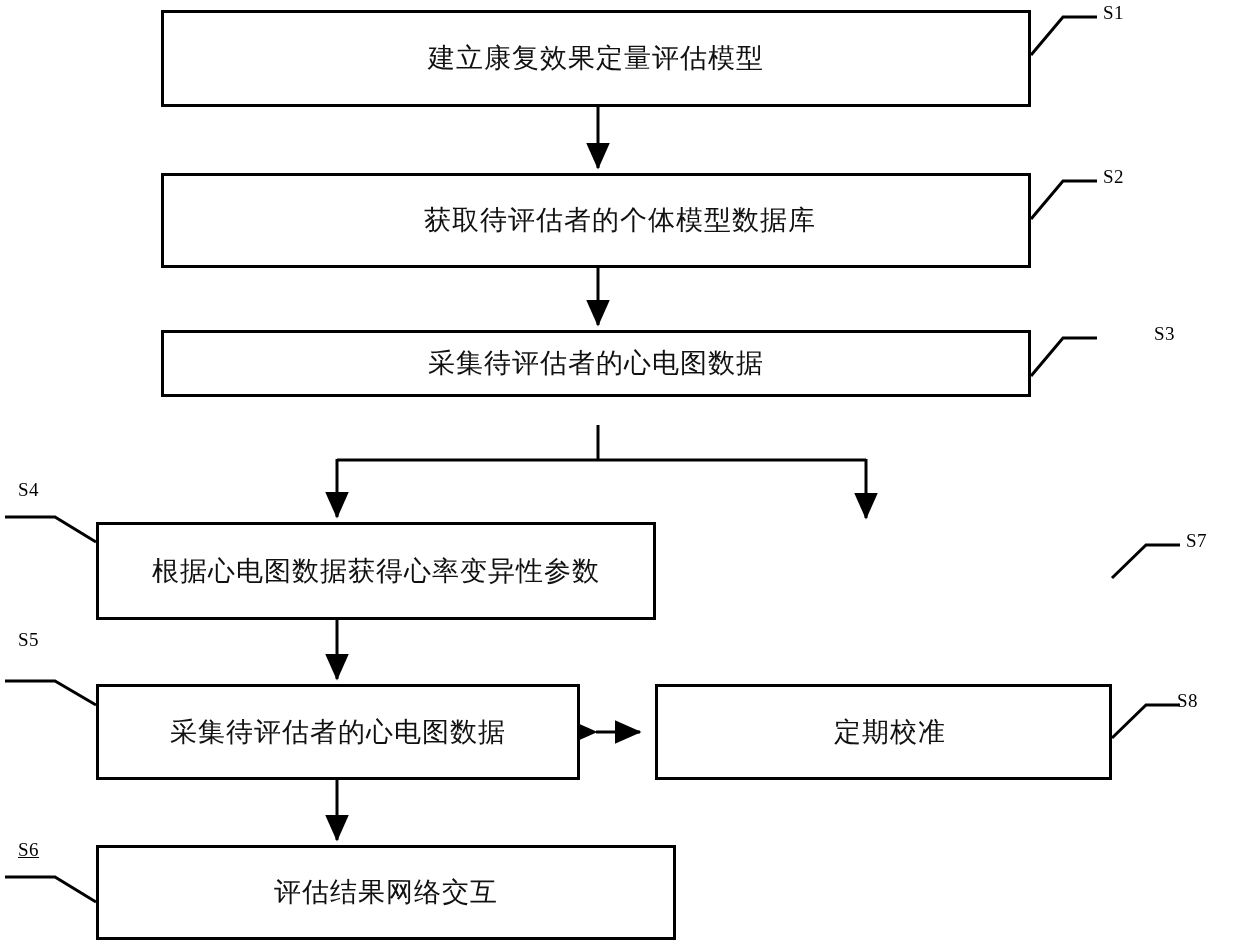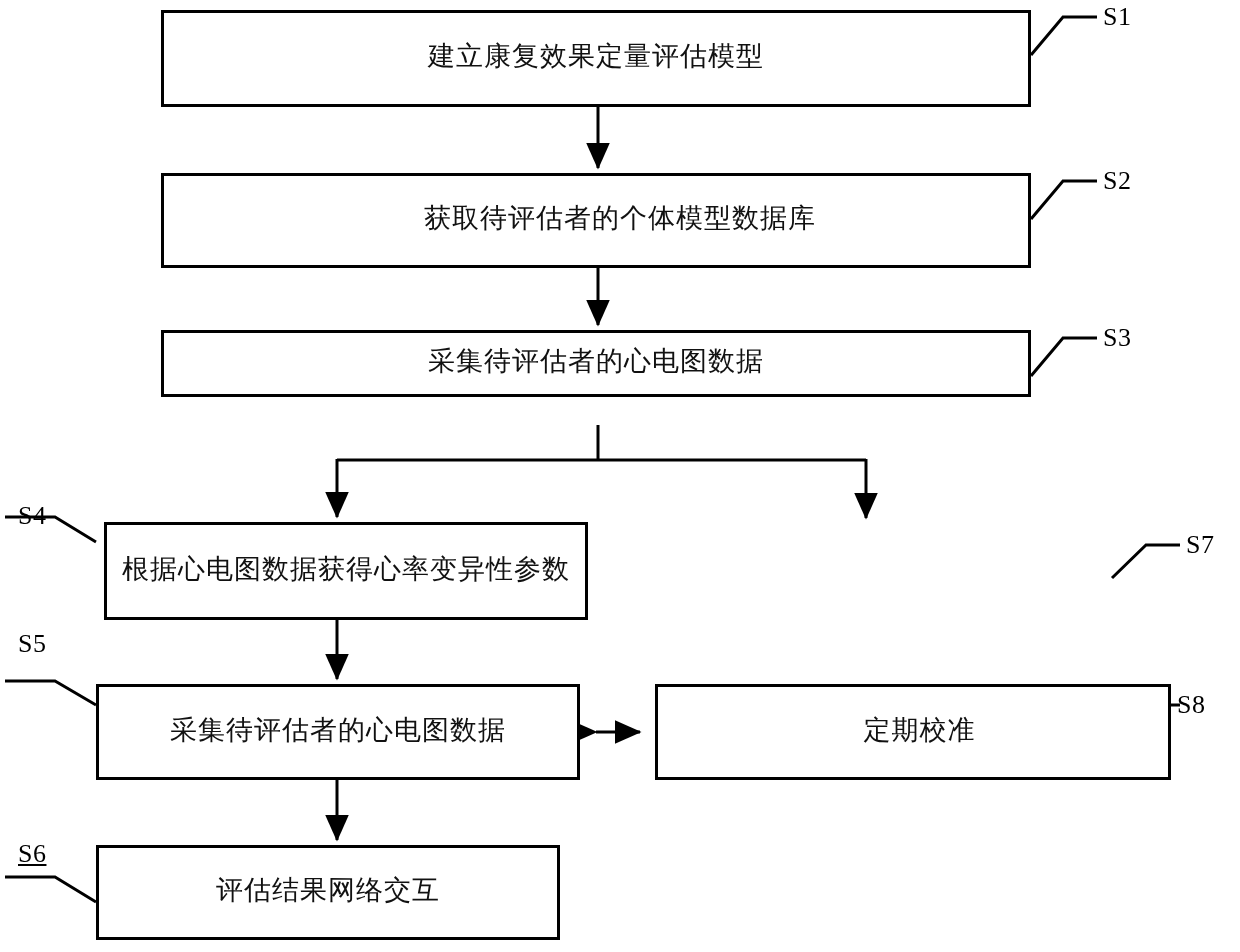--- a/index.html
+++ b/index.html
@@ -30,31 +30,31 @@
     position: absolute;
     box-sizing: border-box;
     border: 3px solid #000000;
     background: #ffffff;
     display: flex;
     align-items: center;
     justify-content: center;
     text-align: center;
   }
   .node-label {
-    font-family: Liberation Mono, monospace;
+    font-family: Liberation Serif, serif;
     font-size: 27px;
     line-height: 1.2;
     color: #111111;
     letter-spacing: 1px;
     white-space: nowrap;
   }
   .step-tag {
     position: absolute;
     font-family: "Liberation Serif", serif;
-    font-size: 26px;
+    font-size: 19px;
     color: #000000;
     letter-spacing: 0.5px;
     white-space: nowrap;
   }
 </style>
 </head>
 <body>
 
 <div id="canvas">
 
@@ -139,39 +139,39 @@
   </div>
 
   <div class="node" style="left:161px; top:173px; width:870px; height:95px;padding-left:48px;">
     <span class="node-label">获取待评估者的个体模型数据库</span>
   </div>
 
   <div class="node" style="left:161px; top:330px; width:870px; height:67px;">
     <span class="node-label">采集待评估者的心电图数据</span>
   </div>
 
-  <div class="node" style="left:104px; top:522px; width:484px; height:98px;">
+  <div class="node" style="left:96px; top:522px; width:560px; height:98px;">
     <span class="node-label">根据心电图数据获得心率变异性参数</span>
   </div>
 
 
   <div class="node" style="left:96px; top:684px; width:484px; height:96px;">
     <span class="node-label">采集待评估者的心电图数据</span>
   </div>
 
-  <div class="node" style="left:655px; top:684px; width:516px; height:96px;padding-left:13px;">
+  <div class="node" style="left:655px; top:684px; width:457px; height:96px;padding-left:13px;">
     <span class="node-label">定期校准</span>
   </div>
 
-  <div class="node" style="left:96px; top:845px; width:464px; height:95px;">
+  <div class="node" style="left:96px; top:845px; width:580px; height:95px;">
     <span class="node-label">评估结果网络交互</span>
   </div>
 
   <div class="step-tag" style="left:1103px; top:2px;">S1</div>
   <div class="step-tag" style="left:1103px; top:166px;">S2</div>
-  <div class="step-tag" style="left:1103px; top:323px;">S3</div>
-  <div class="step-tag" style="left:18px; top:501px;">S4</div>
+  <div class="step-tag" style="left:1154px; top:323px;">S3</div>
+  <div class="step-tag" style="left:18px; top:479px;">S4</div>
   <div class="step-tag" style="left:1186px; top:530px;">S7</div>
   <div class="step-tag" style="left:18px; top:629px;">S5</div>
   <div class="step-tag" style="left:1177px; top:690px;">S8</div>
   <div class="step-tag" style="left:18px; top:839px;text-decoration:underline;">S6</div>
 
 </div>
 
 </body></html>

